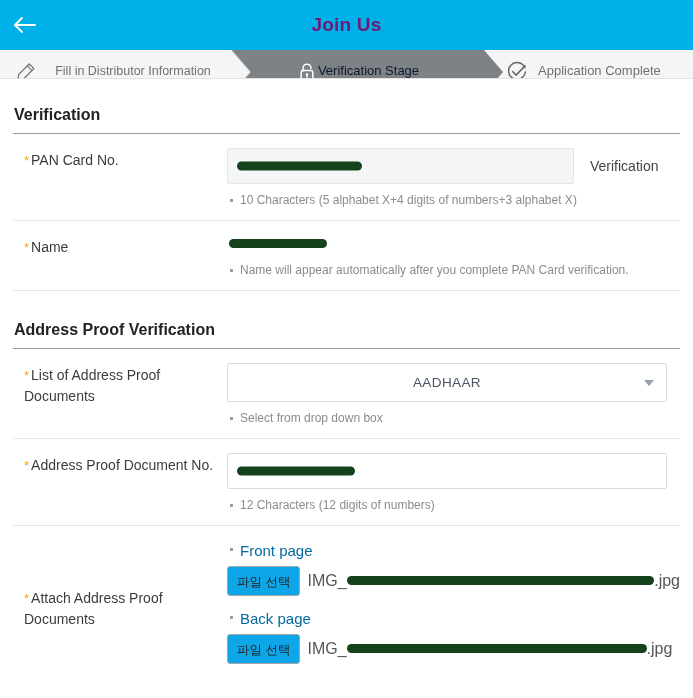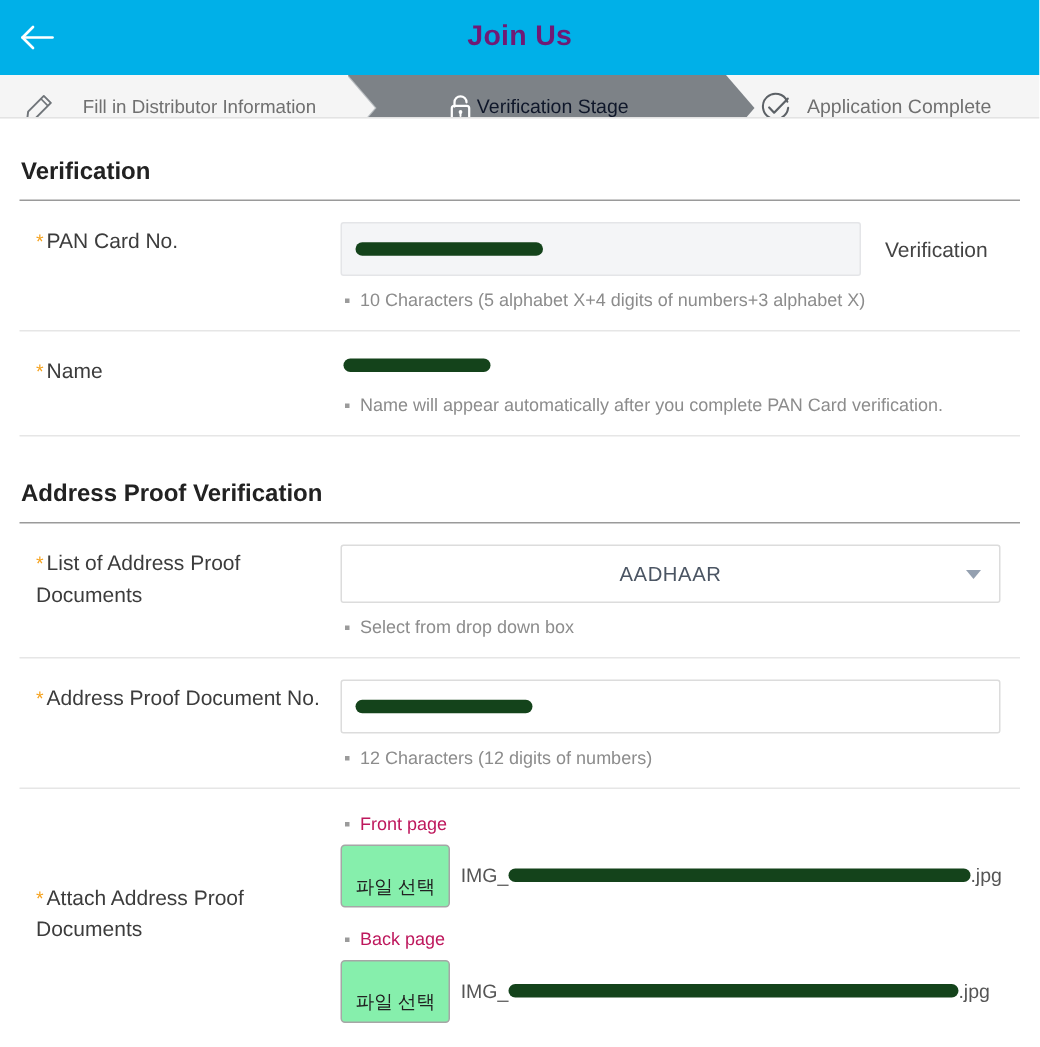--- a/index.html
+++ b/index.html
@@ -227,52 +227,52 @@
     transform: translateY(-50%);
     width: 0; height: 0;
     border-left: 5px solid transparent;
     border-right: 5px solid transparent;
     border-top: 6px solid #94a0b0;
   }
 
   
   .file-block { padding-top: 2px; }
   .sub-hint {
-    font-size: 12px;
-    color: #be185d;
+    font-size: 15px;
+    color: #0369a1;
     margin: 0 0 7px 0;
     padding-left: 13px;
     position: relative;
   }
   .sub-hint::before {
     content: "";
     position: absolute;
     left: 3px; top: 6px;
     width: 3px; height: 3px;
     background: #9b9b9b;
   }
   .file-line {
     display: flex;
     align-items: center;
     margin-bottom: 14px;
   }
   .file-btn {
     flex: none;
     border: 1px solid #a6a6a6;
-    background: #86efac;
+    background: #0ea5e9;
     border-radius: 3px;
     font-size: 12.5px;
     color: #222222;
-    padding: 21px 9px 5px 9px;
+    padding: 9px 9px 5px 9px;
     line-height: 1.1;
     cursor: pointer;
-    font-family: Liberation Serif, serif;
+    font-family: Liberation Sans, sans-serif;
   }
   .file-name {
-    font-size: 13px;
+    font-size: 16px;
     color: #555;
     margin-left: 7px;
     white-space: nowrap;
     display: flex;
     align-items: center;
     overflow: hidden;
   }
   .file-name .redact { margin: 0 0 0 0; }
   .attach-label { padding-top: 48px; }
 </style>

